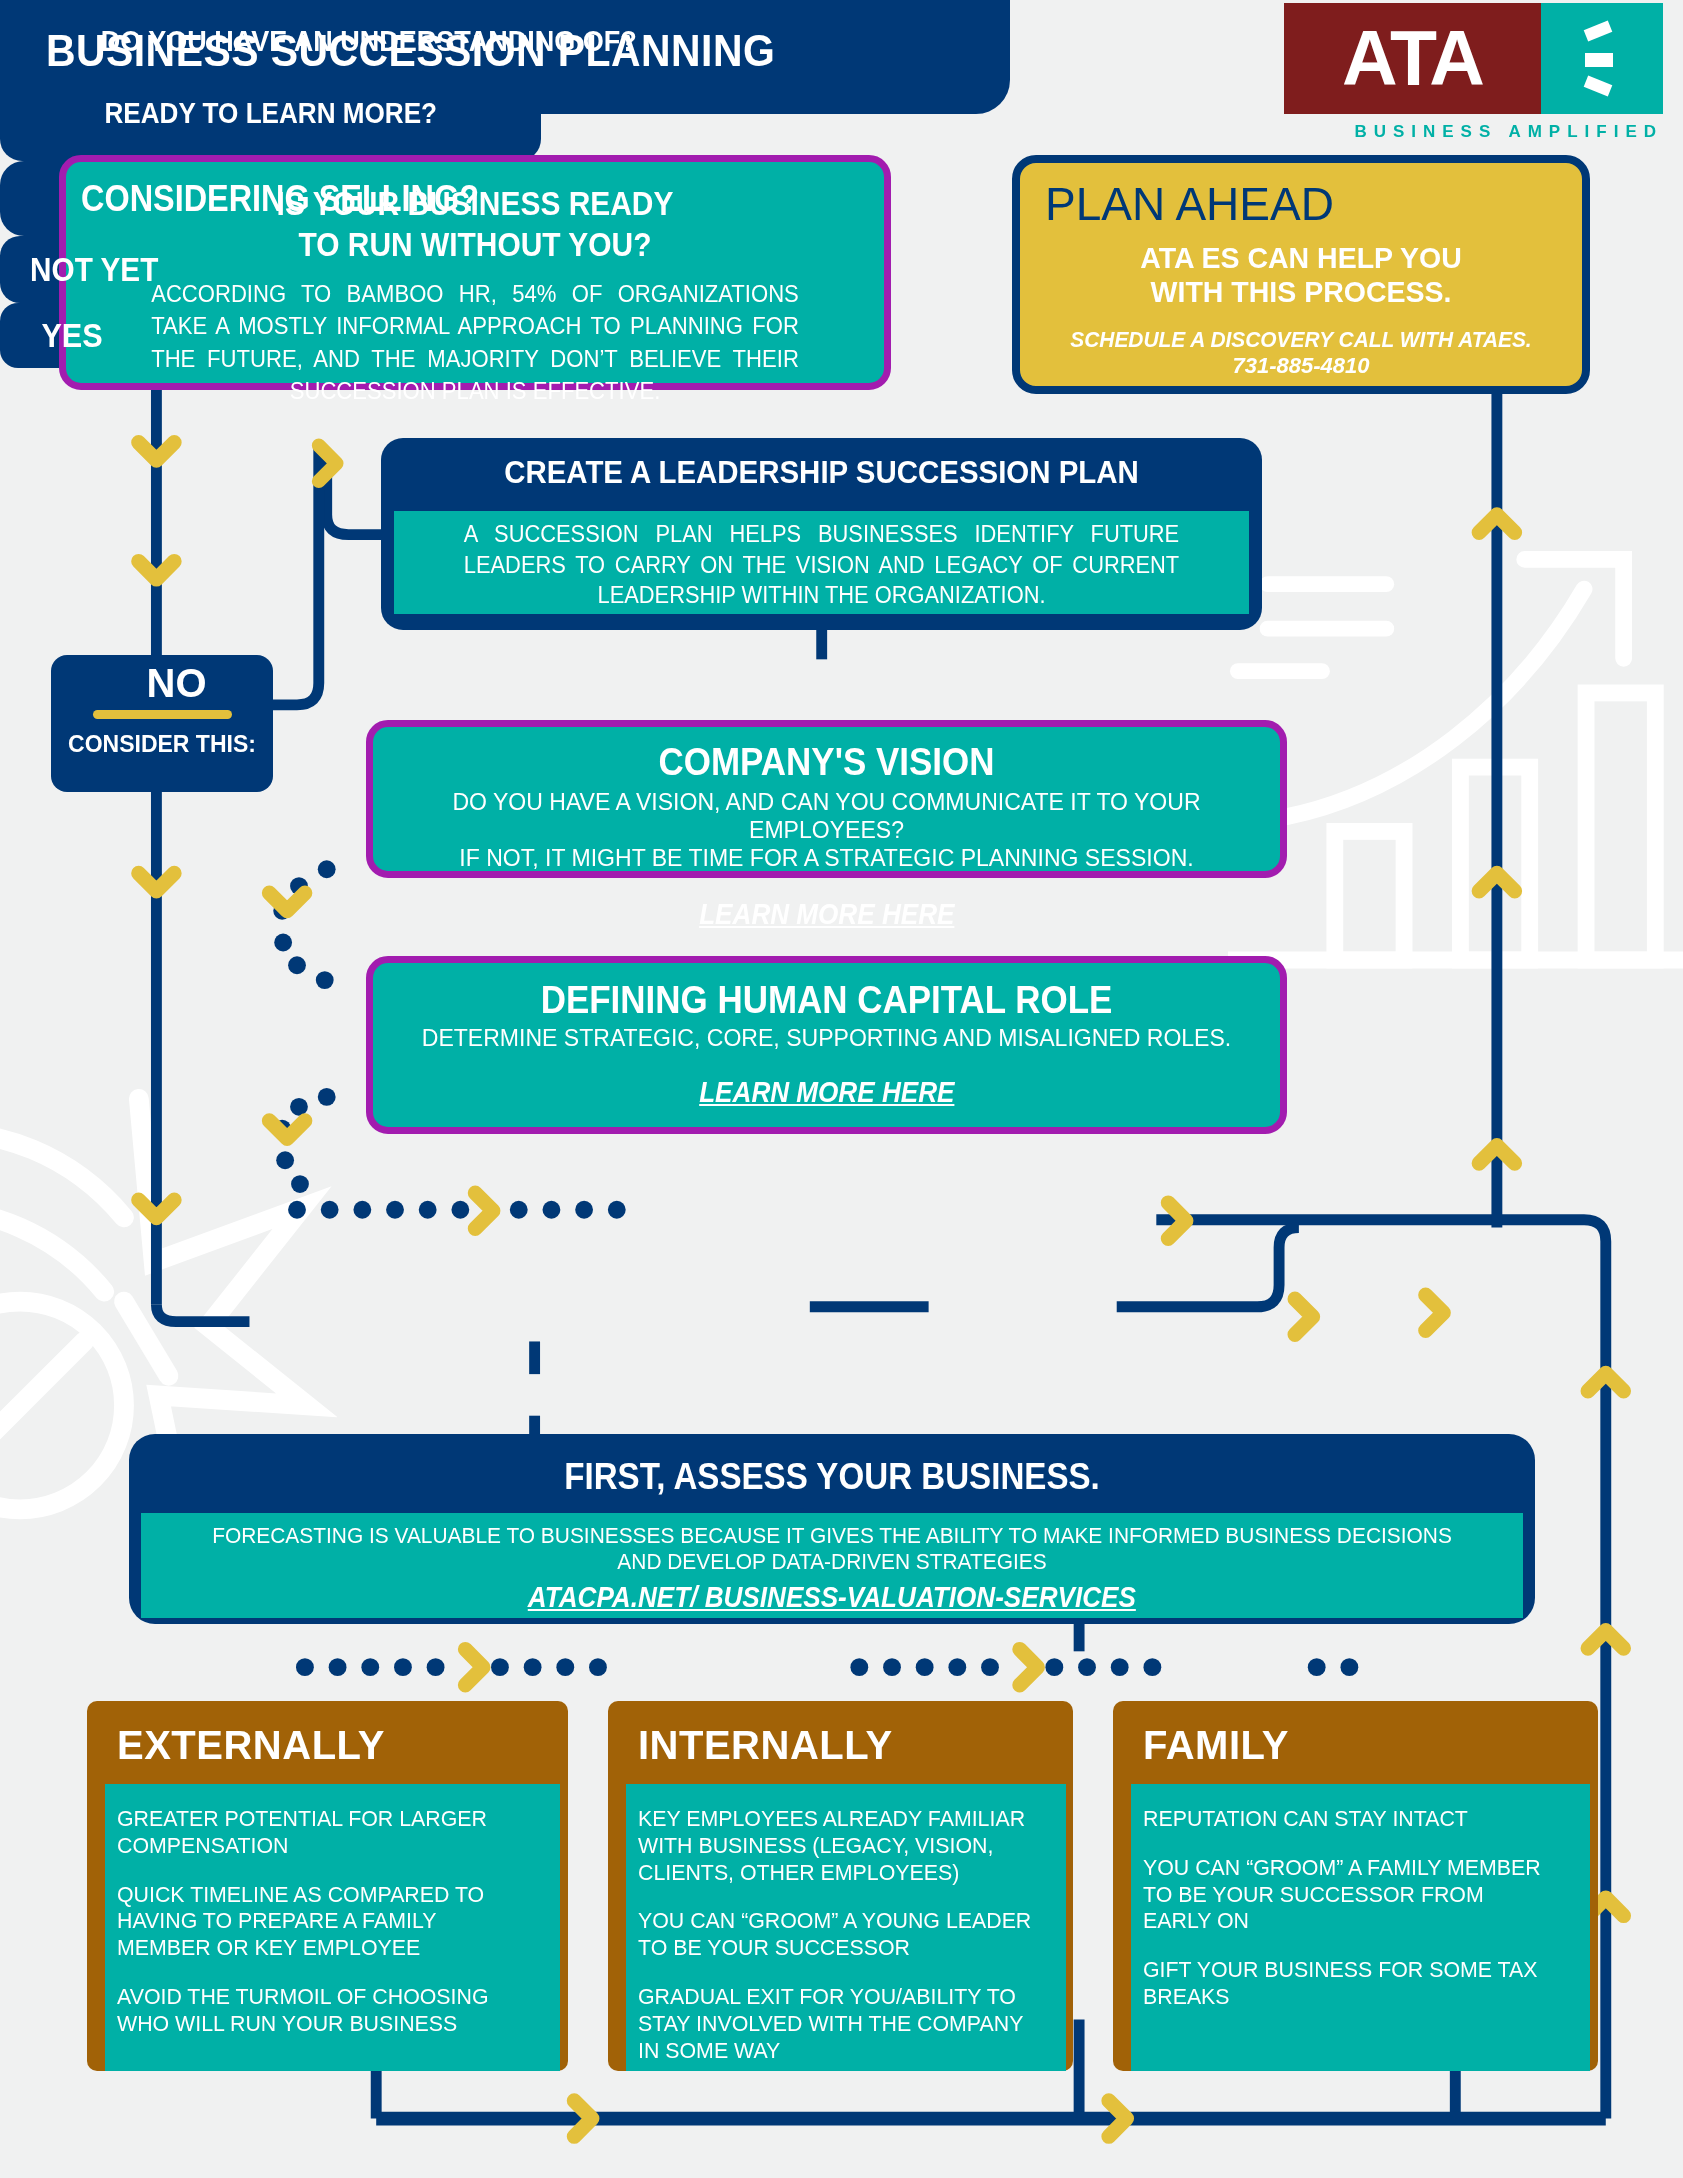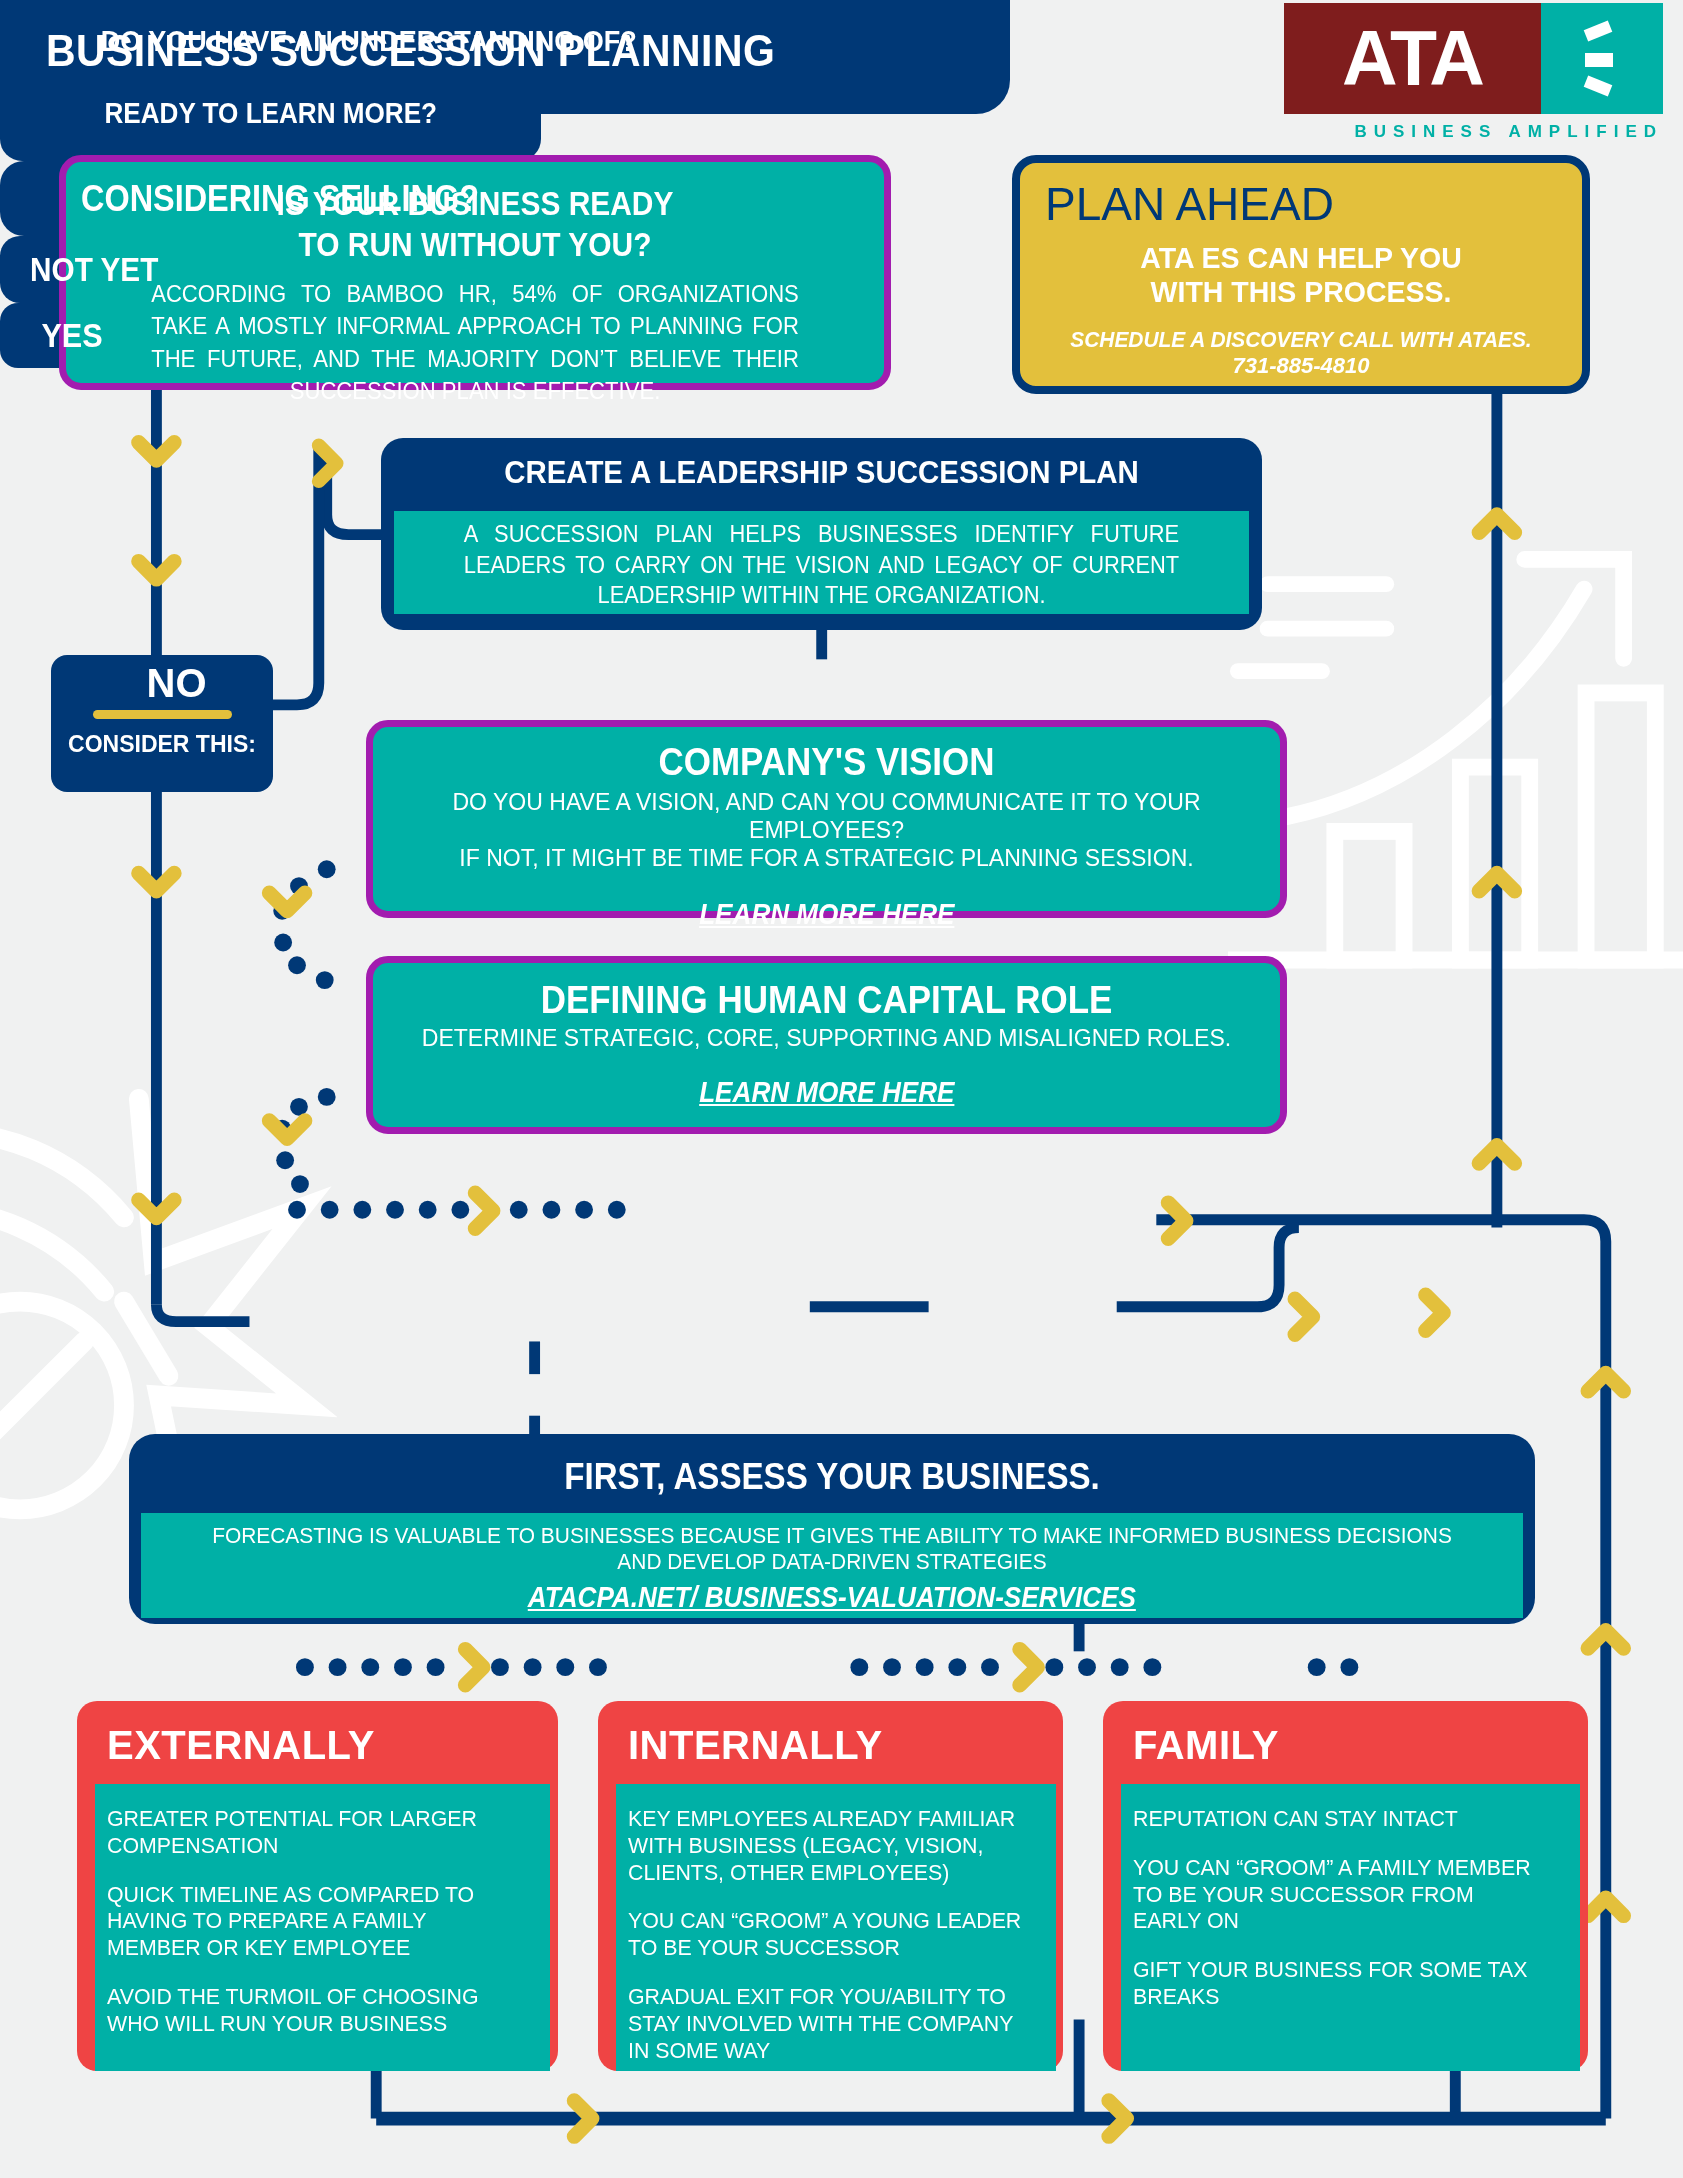--- a/index.html
+++ b/index.html
@@ -73,21 +73,21 @@
   }
   .justi{text-align:justify;text-align-last:center;}
 
   .lnk{
     color:#fff;font-style:italic;font-weight:bold;
     text-decoration:underline;display:inline-block;
     transform:scaleX(0.9);
   }
 
   
-  .colbox{position:absolute;background:#ef4444;border-radius:20px;}
+  .colbox{position:absolute;background:#a16207;border-radius:10px;margin-left:10px;}
   .colhead{
     position:absolute;left:30px;top:22px;color:#fff;
     font-size:40px;font-weight:bold;letter-spacing:0.5px;
   }
   .colbody{
     position:absolute;background:#00b0a6;left:18px;
     box-sizing:border-box;padding:22px 20px 18px 12px;
   }
   .colbody p{
     margin:0 0 22px 0;color:#fff;font-size:22px;line-height:1.22;
@@ -283,21 +283,21 @@
   <div class="pill" style="left:453px;top:653px;width:737px;height:50px;font-size:30px;margin-top:16px;">
     <span style="transform:scaleX(0.9);">DO YOU HAVE AN UNDERSTANDING OF?</span>
   </div>
 
   <div class="box" style="left:51px;top:655px;width:222px;height:137px;background:#003876;border-radius:16px;">
     <div style="color:#fff;font-size:40px;font-weight:bold;text-align:center;padding-top:6px;margin-left:29px;">NO</div>
     <div style="width:139px;height:9px;background:#e3c03c;border-radius:5px;margin:4px auto 0 auto;"></div>
     <div style="color:#fff;font-size:23px;font-weight:bold;text-align:center;margin-top:12px;">CONSIDER THIS:</div>
   </div>
 
-  <div class="box tealcard" style="left:366px;top:720px;width:921px;height:198px;">
+  <div class="box tealcard" style="left:366px;top:720px;width:921px;height:158px;">
     <div style="color:#fff;font-size:38px;font-weight:bold;text-align:center;margin-top:14px;transform:scaleX(0.92);">COMPANY'S VISION</div>
     <div style="color:#fff;font-size:24px;text-align:center;margin-top:4px;transform:scaleX(0.96);">DO YOU HAVE A VISION, AND CAN YOU COMMUNICATE IT TO YOUR EMPLOYEES?</div>
     <div style="color:#fff;font-size:24px;text-align:center;transform:scaleX(0.96);">IF NOT, IT MIGHT BE TIME FOR A STRATEGIC PLANNING SESSION.</div>
     <div style="text-align:center;margin-top:26px;">
       <span class="lnk" style="font-size:29px;">LEARN MORE HERE</span>
     </div>
   </div>
 
   <div class="box tealcard" style="left:366px;top:956px;width:921px;height:178px;">
     <div style="color:#fff;font-size:38px;font-weight:bold;text-align:center;margin-top:16px;transform:scaleX(0.92);">DEFINING HUMAN CAPITAL ROLE</div>

